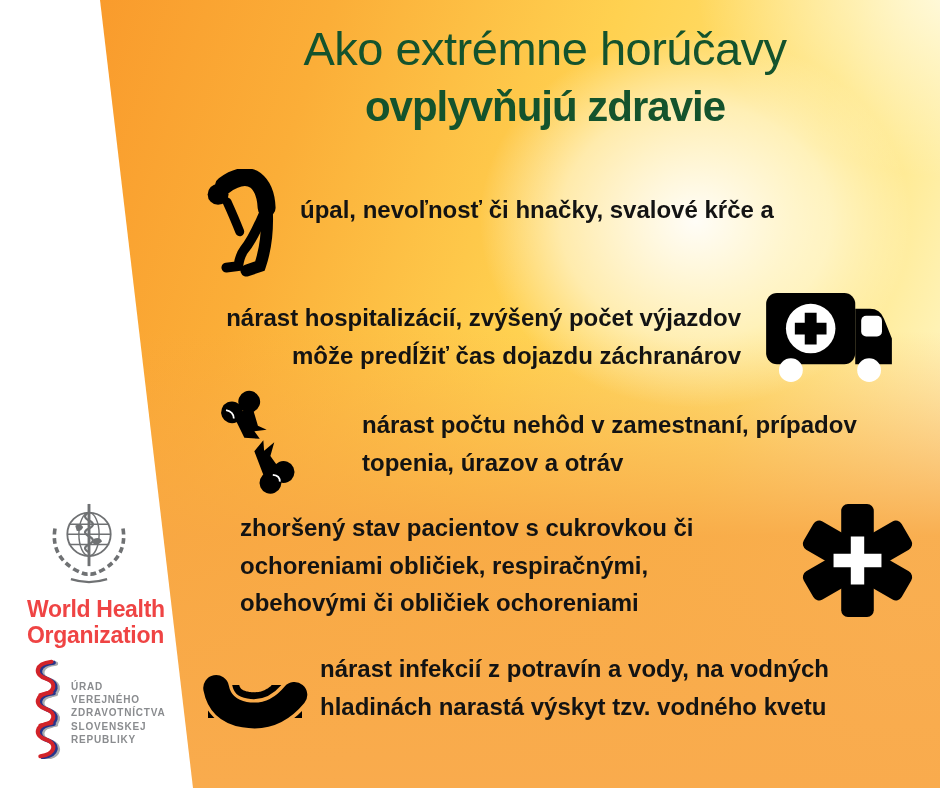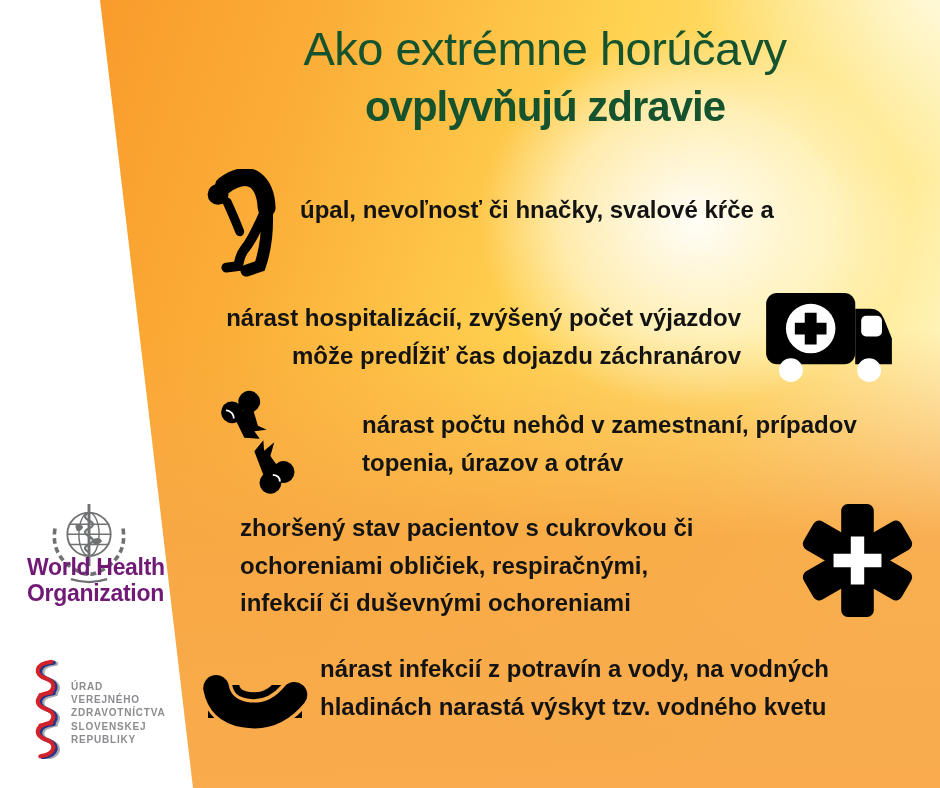--- a/index.html
+++ b/index.html
@@ -32,22 +32,22 @@
 
   .icon { position:absolute; }
   .icon svg { display:block; width:100%; height:100%; }
   .i1 { left:201px; top:169px; width:76px;  height:112px; }
   .i2 { left:765px; top:287px; width:129px; height:101px; }
   .i3 { left:207px; top:389px; width:100px; height:114px; }
   .i4 { left:800px; top:503px; width:115px; height:115px; }
   .i5 { left:202px; top:645px; width:116px; height:86px; }
 
   .who-emblem { left:42px; top:498px; width:94px; height:90px; }
-  .who-text { position:absolute; left:27px; top:554px; font-size:23px; font-weight:600;
-              color:#701a75; line-height:26px; letter-spacing:-0.3px; }
+  .who-text { position:absolute; left:27px; top:596px; font-size:23px; font-weight:600;
+              color:#ef4444; line-height:26px; letter-spacing:-0.3px; }
   .uvz-logo { left:29px; top:659px; width:32px; height:100px; }
   .uvz-text { position:absolute; left:71px; top:680px; font-size:10px; font-weight:700;
               color:#8a8c8f; line-height:13.2px; letter-spacing:0.8px; }
 </style>
 </head>
 <body>
 
 <div class="canvas">
   <div class="bg"></div>
   <div class="wedge"></div>
@@ -103,21 +103,21 @@
     </svg>
   </div>
   <div class="item-text x3">
     <div>nárast počtu nehôd v zamestnaní, prípadov</div>
     <div>topenia, úrazov a otráv</div>
   </div>
 
   <div class="item-text x4">
     <div>zhoršený stav pacientov s cukrovkou či</div>
     <div>ochoreniami obličiek, respiračnými,</div>
-    <div>infekcií či duševnými ochoreniami</div>
+    <div>obehovými či obličiek ochoreniami</div>
   </div>
   <div class="icon i4">
     <svg viewBox="0 0 120 120" aria-hidden="true">
       <g fill="#000000">
         <rect x="43" y="1" width="34" height="118" rx="7"></rect>
         <rect x="43" y="1" width="34" height="118" rx="7" transform="rotate(60 60 60)"></rect>
         <rect x="43" y="1" width="34" height="118" rx="7" transform="rotate(-60 60 60)"></rect>
       </g>
       <path d="M53 35 H67 V53 H85 V67 H67 V85 H53 V67 H35 V53 H53 Z" fill="#ffffff"></path>
     </svg>

